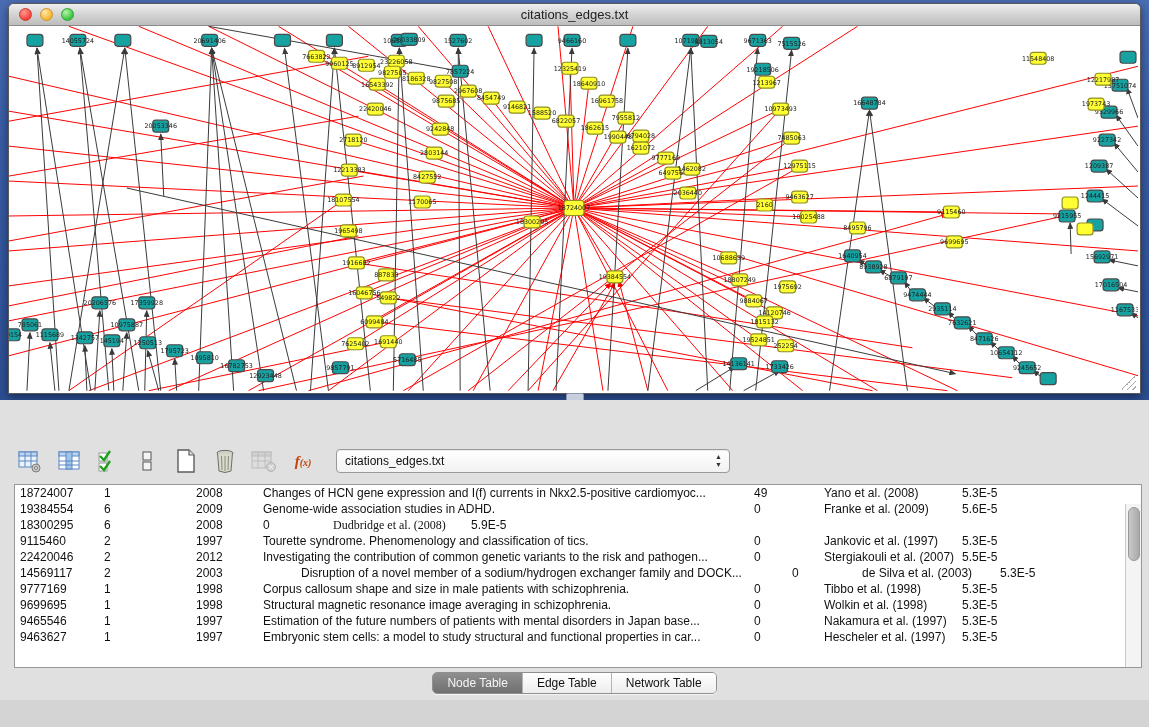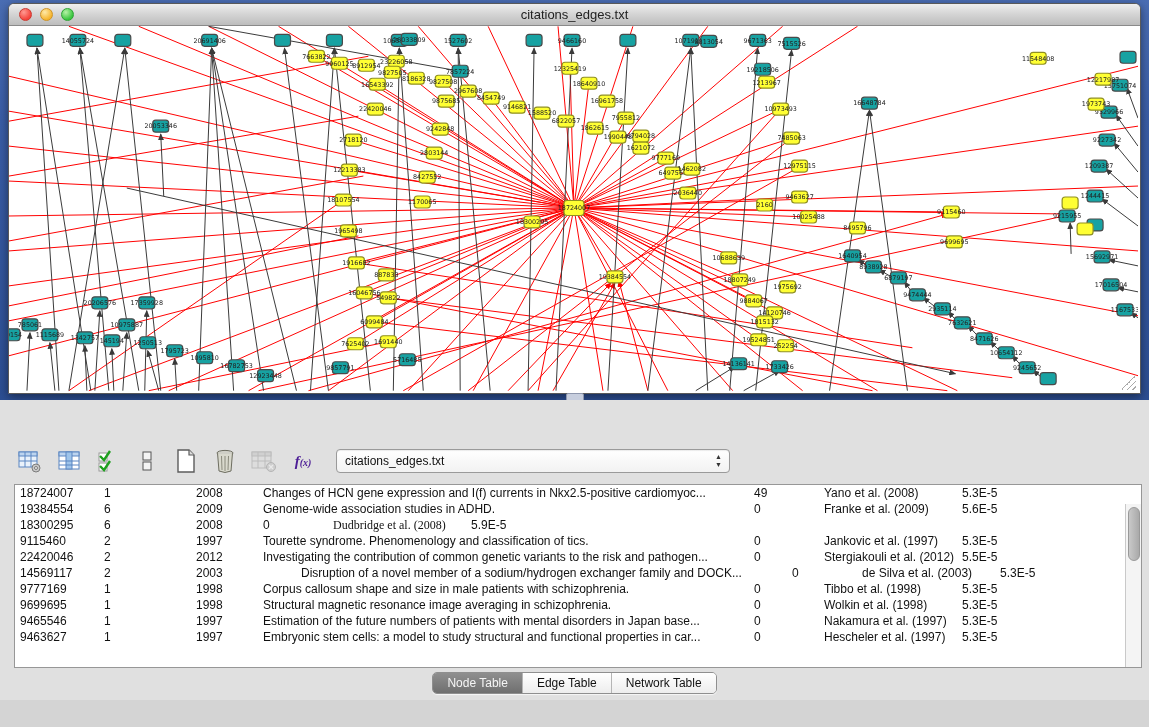--- a/index.html
+++ b/index.html
@@ -79,21 +79,21 @@
   
   .statusbar{position:absolute;left:0;top:731px;width:1087px;height:27px;
     background:linear-gradient(180deg,#e4e4e4,#cccccc);border-top:1px solid #a8a8a8;}
   .mem{position:absolute;right:16px;top:0;height:27px;display:flex;align-items:center;gap:6px;
     font-size:11px;color:#222;}
   .memdot{width:13px;height:13px;border-radius:50%;border:1px solid #7f7f7f;
     background:radial-gradient(circle at 35% 30%,#8cf08c,#23bb23 75%);}
 
   
   .mini{display:block;}
-  .fx{font-family:"Liberation Serif",serif;font-style:italic;font-size:15px;color:#4c1d95;font-weight:bold;}
+  .fx{font-family:"Liberation Serif",serif;font-style:italic;font-size:15px;color:#c2410c;font-weight:bold;}
   .fx small{font-size:10px;}
 </style>
 </head>
 <body>
 
 <div id="stage">
 
   <div class="desktop"></div>
 
   <div class="net-window">
@@ -867,21 +867,21 @@
               <div class="td" style="width: 70px;">0</div>
               <div class="td" style="width: 138px;">Jankovic et al. (1997)</div>
               <div class="td" style="width: 99px;">5.3E-5</div>
             </div>
             <div class="tr">
               <div class="td" style="width: 84px;">22420046</div>
               <div class="td" style="width: 92px;">2</div>
               <div class="td" style="width: 67px;">2012</div>
               <div class="td" style="width: 491px;">Investigating the contribution of common genetic variants to the risk and pathogen...</div>
               <div class="td" style="width: 70px;">0</div>
-              <div class="td" style="width: 138px;">Stergiakouli et al. (2012)</div>
+              <div class="td" style="width: 138px;">Stergiakouli et al. (2007)</div>
               <div class="td" style="width: 99px;">5.5E-5</div>
             </div>
             <div class="tr">
               <div class="td" style="width: 84px;">14569117</div>
               <div class="td" style="width: 92px;">2</div>
               <div class="td" style="width: 67px;">2003</div>
               <div class="td" style="width: 491px; margin-left: 38px;">Disruption of a novel member of a sodium/hydrogen exchanger family and DOCK...</div>
               <div class="td" style="width: 70px;">0</div>
               <div class="td" style="width: 138px;">de Silva et al. (2003)</div>
               <div class="td" style="width: 99px;">5.3E-5</div>

